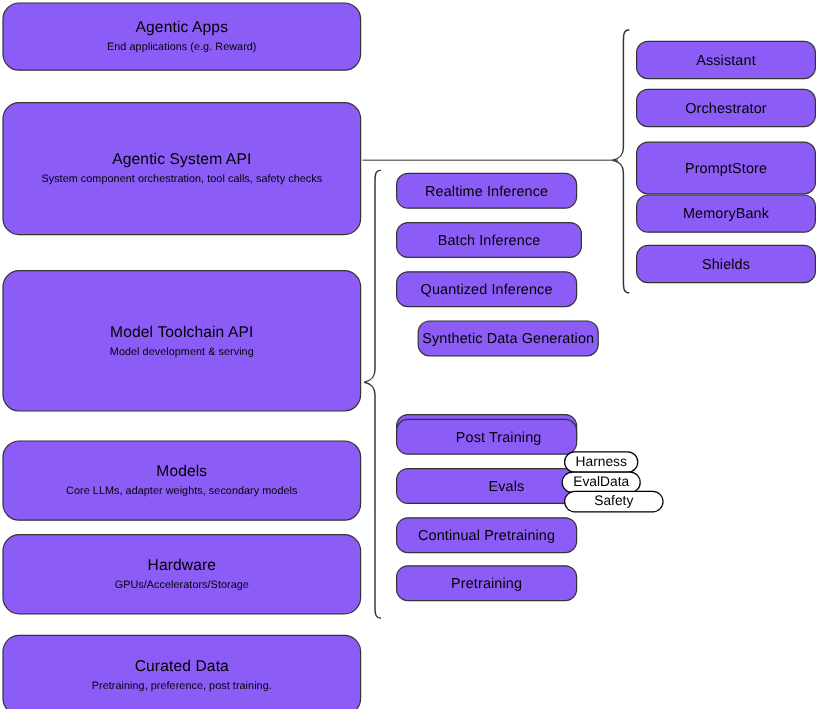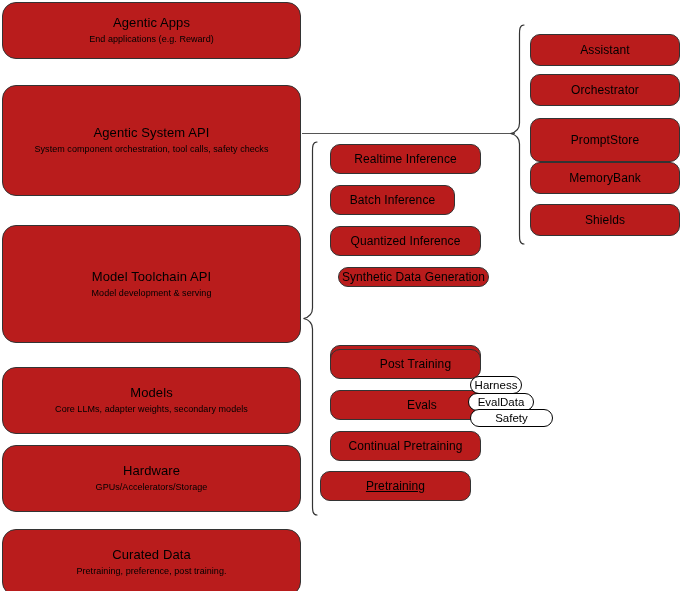--- a/index.html
+++ b/index.html
@@ -20,21 +20,21 @@
     overflow: hidden;
     background: #ffffff;
   }
 
   
   .node {
     position: absolute;
     box-sizing: border-box;
     border: 1.2px solid #333333;
     border-radius: 12px;
-    background: #b91c1c;
+    background: #8b5cf6;
     display: flex;
     flex-direction: column;
     align-items: center;
     justify-content: center;
     text-align: center;
   }
 
   
   .layer {
     border-radius: 14px;
@@ -147,46 +147,46 @@
   <div class="brace" style="left:507px; top:23px; width:18px; height:226px;">
     <svg width="18" height="226" viewBox="0 0 18 226">
       <path d="M17,2 C12.5,2 12.5,7 12.5,11 L12.5,100 C12.5,106 10,109 3.5,110.5
                C10,112 12.5,115 12.5,121 L12.5,212 C12.5,216 12.5,221 17,221" fill="none" stroke="#333333" stroke-width="1.2" stroke-linecap="round"></path>
     </svg>
   </div>
 
   <div class="node chip" style="left:330px; top:144px; width:151px; height:30px;">
     <div class="chip-label">Realtime Inference</div>
   </div>
-  <div class="node chip" style="left:330px; top:185px; width:125px; height:30px;">
+  <div class="node chip" style="left:330px; top:185px; width:155px; height:30px;">
     <div class="chip-label">Batch Inference</div>
   </div>
   <div class="node chip" style="left:330px; top:226px; width:151px; height:30px;">
     <div class="chip-label">Quantized Inference</div>
   </div>
-  <div class="node chip" style="left:338px; top:267px; width:151px; height:20px;">
+  <div class="node chip" style="left:348px; top:267px; width:151px; height:30px;">
     <div class="chip-label">Synthetic Data Generation</div>
   </div>
   <div class="node chip" style="left:330px; top:308px; width:151px; height:30px;margin-top:37px;">
     <div class="chip-label">Reward Scoring</div>
   </div>
   <div class="node chip" style="left:330px; top:349px; width:151px; height:30px;padding-left:20px;">
     <div class="chip-label">Post Training</div>
   </div>
   <div class="node chip" style="left:330px; top:390px; width:151px; height:30px;padding-left:33px;">
     <div class="chip-label">Evals</div>
   </div>
   <div class="node chip" style="left:330px; top:431px; width:151px; height:30px;">
     <div class="chip-label">Continual Pretraining</div>
   </div>
-  <div class="node chip" style="left:320px; top:471px; width:151px; height:30px;text-decoration:underline;">
+  <div class="node chip" style="left:330px; top:471px; width:151px; height:30px;">
     <div class="chip-label">Pretraining</div>
   </div>
 
-  <div class="pill" style="left:470px; top:376px; width:52px; height:18px;">
+  <div class="pill" style="left:470px; top:376px; width:62px; height:18px;">
     <div class="pill-label">Harness</div>
   </div>
   <div class="pill" style="left:468px; top:393px; width:66px; height:18px;">
     <div class="pill-label">EvalData</div>
   </div>
   <div class="pill" style="left:470px; top:409px; width:83px; height:18px;">
     <div class="pill-label">Safety</div>
   </div>
 
   <div class="node chip" style="left:530px; top:34px; width:150px; height:32px;">

